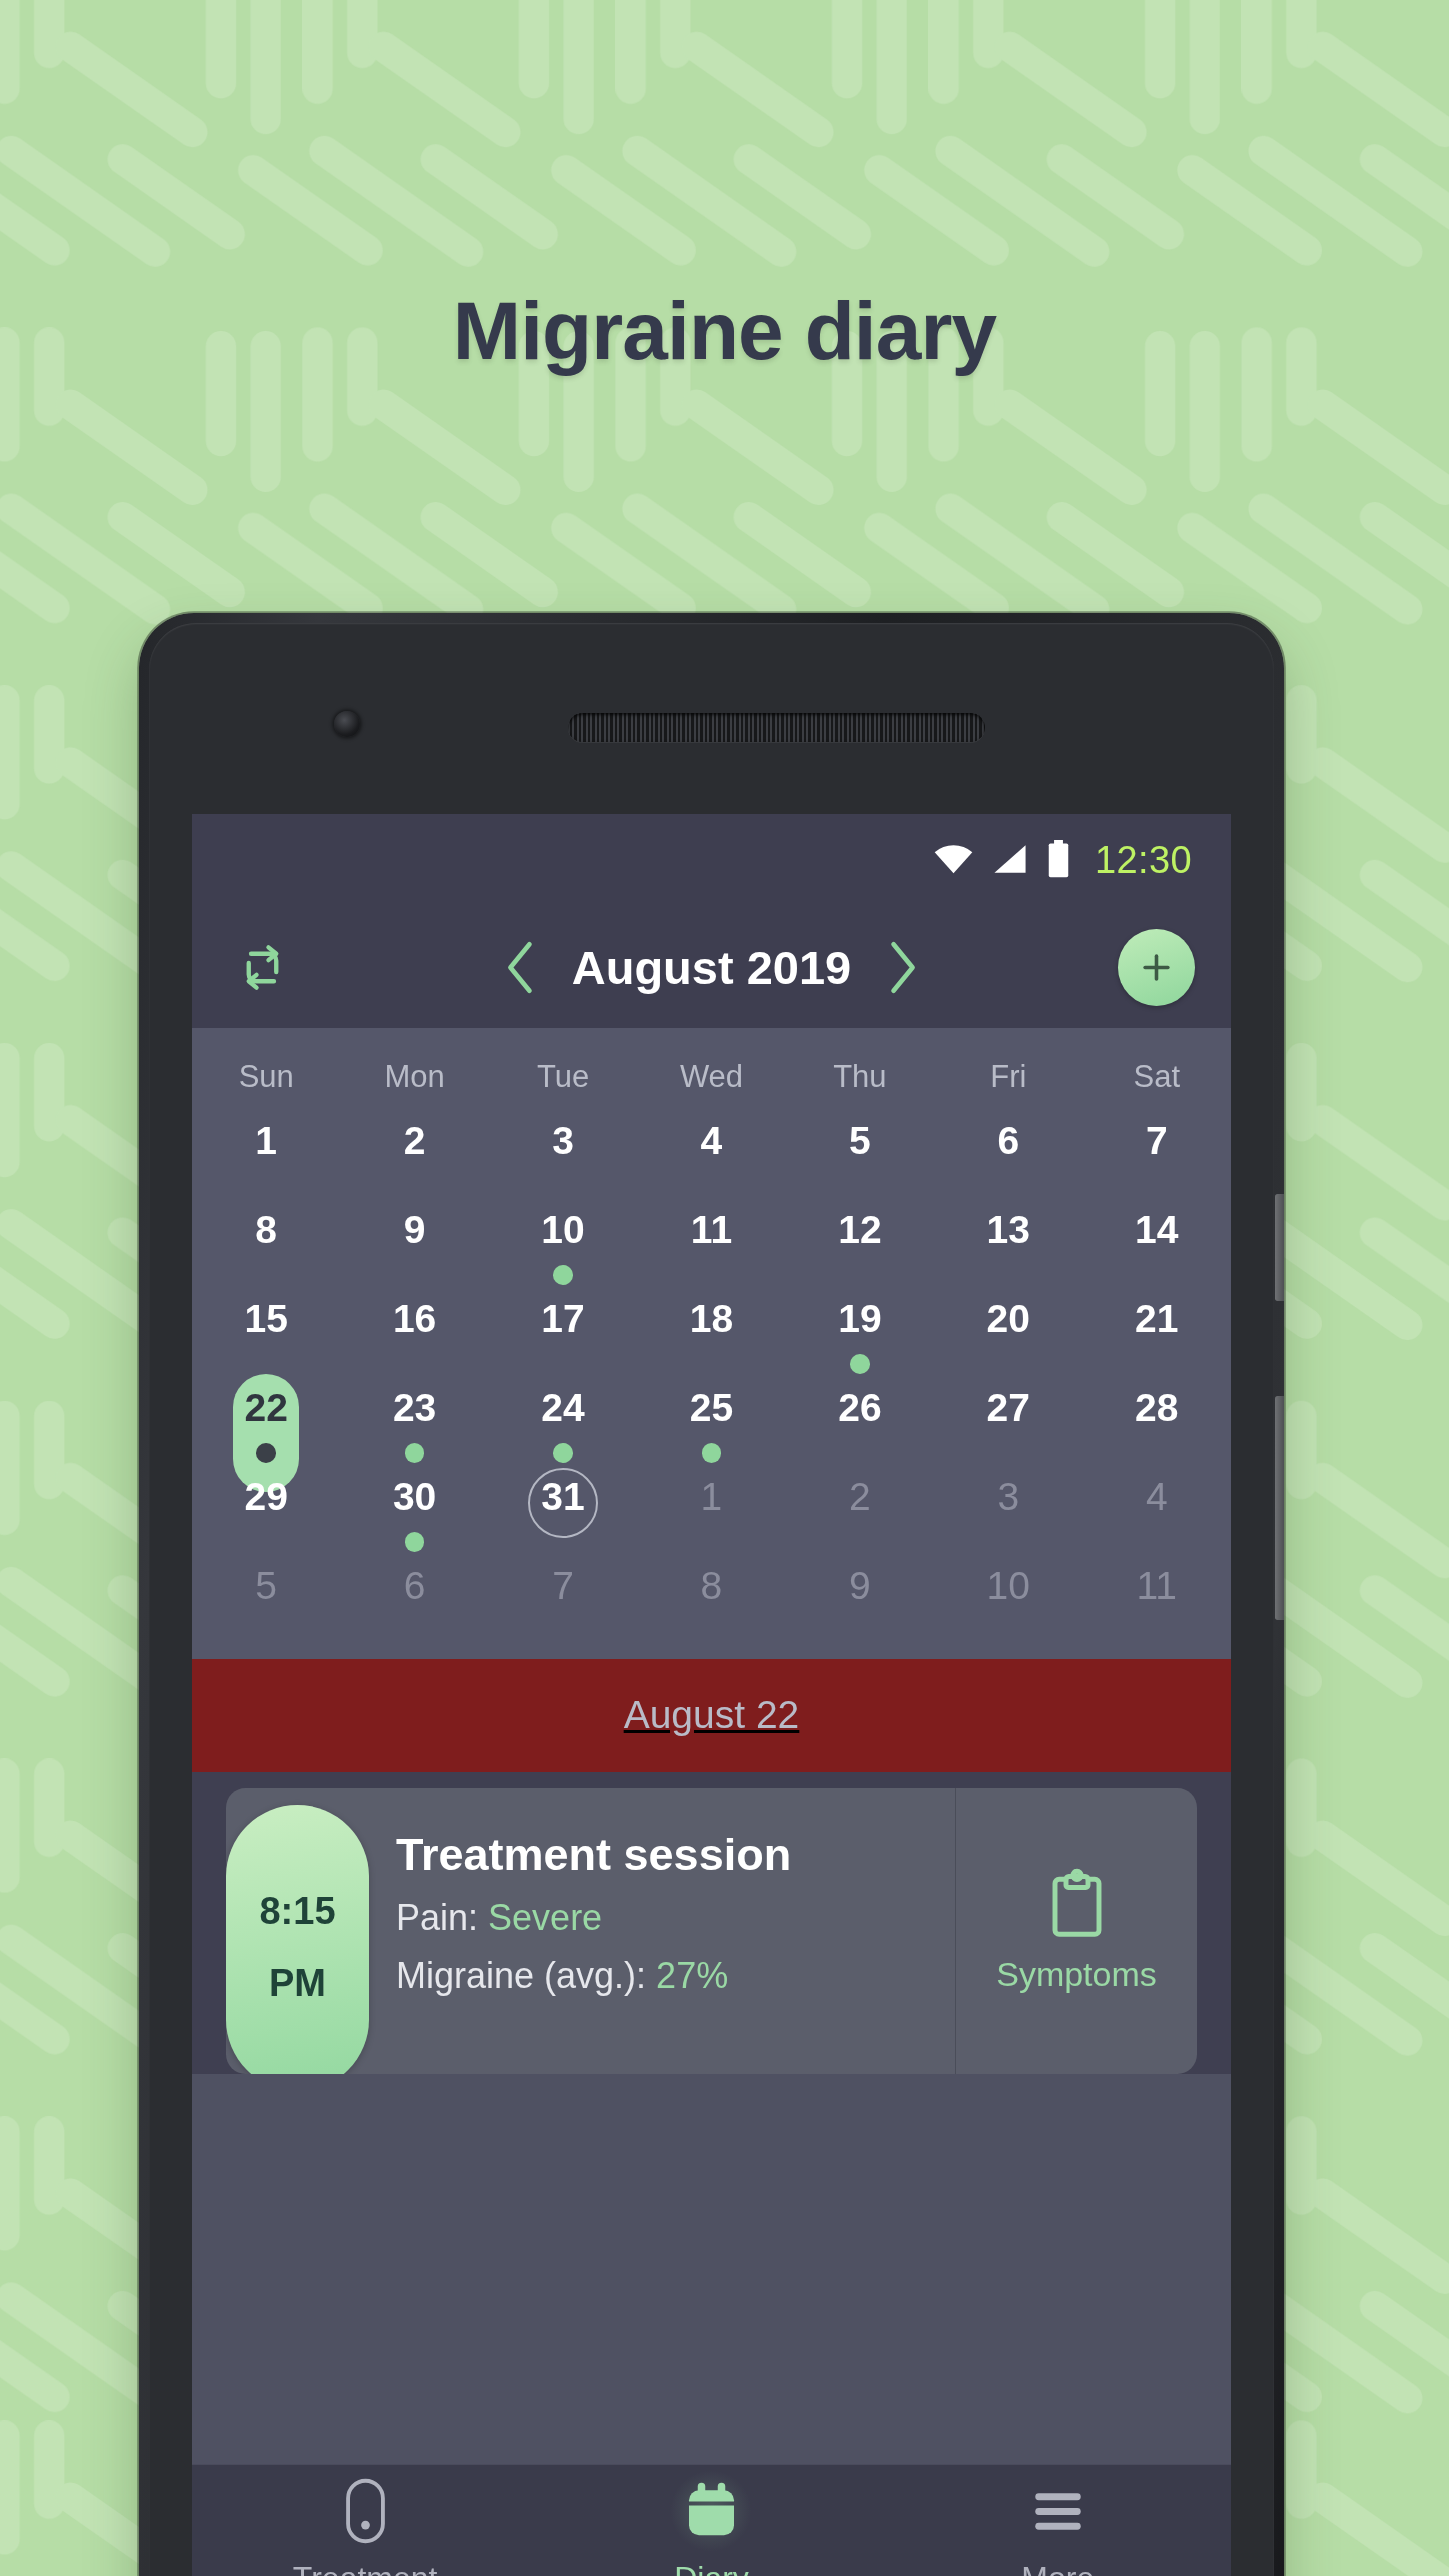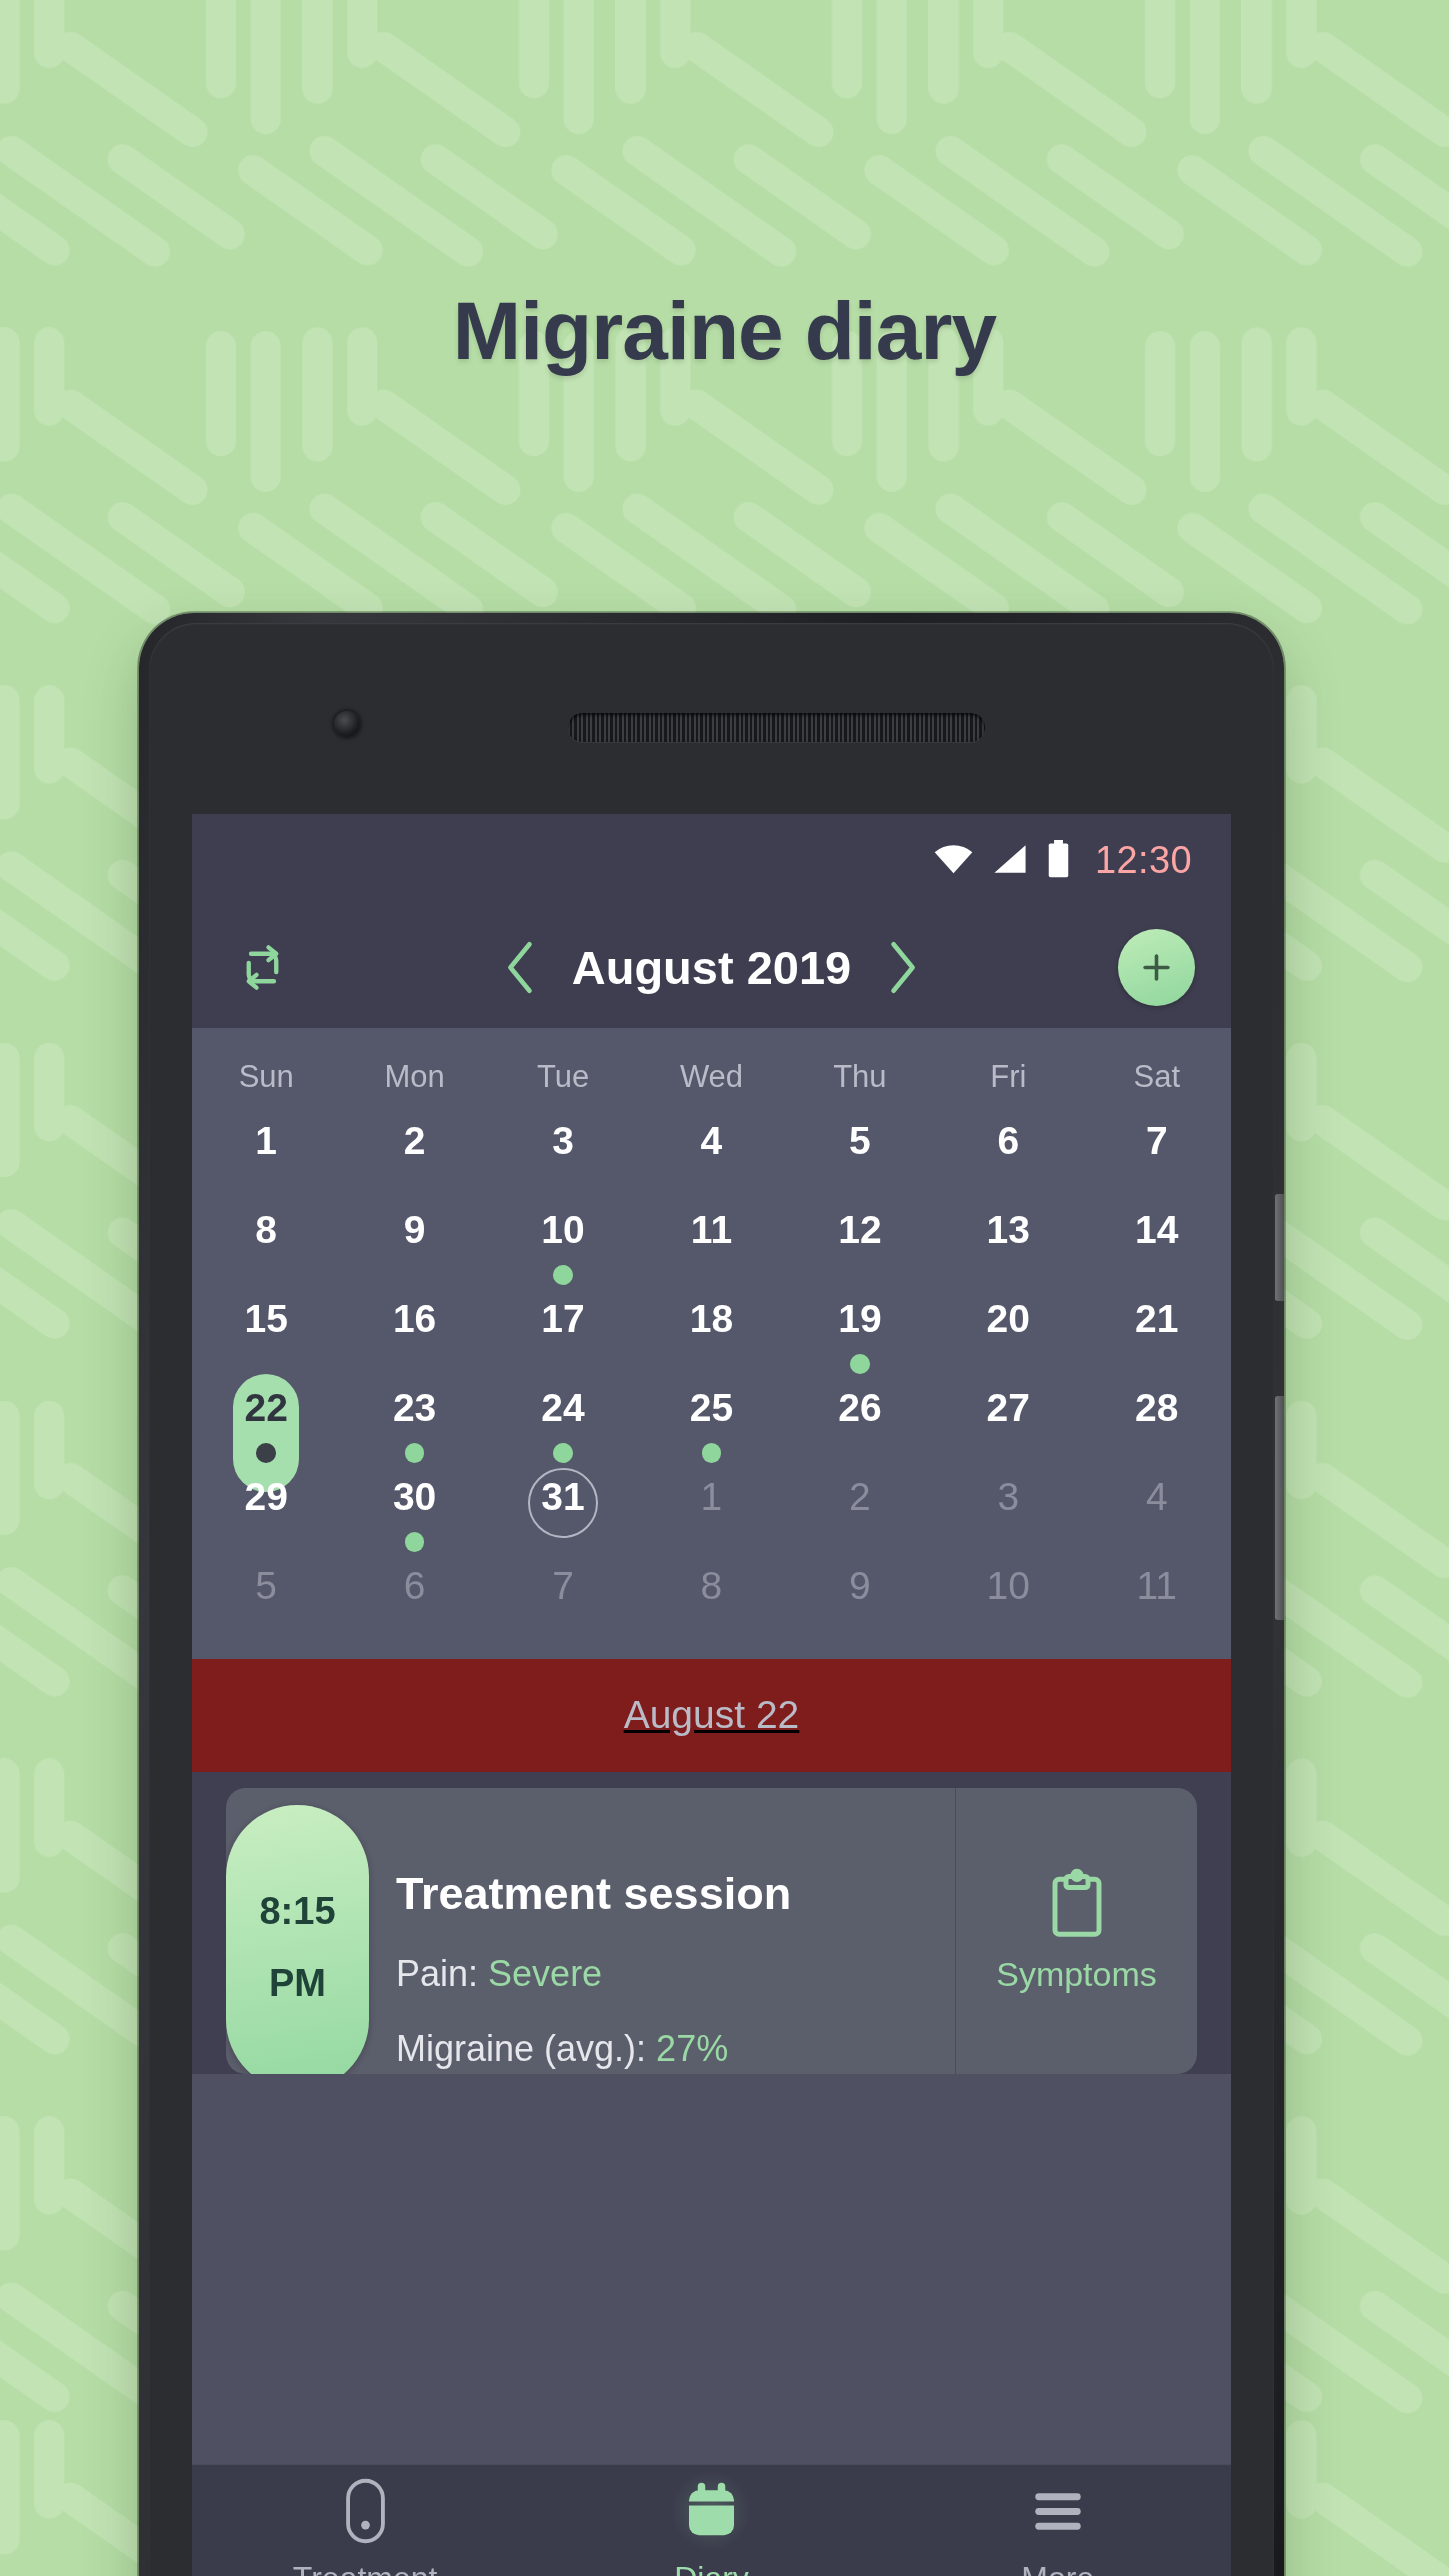--- a/index.html
+++ b/index.html
@@ -81,21 +81,21 @@
     overflow:hidden;
   }
 
   
   #status-bar{
     height:93px; background:#3e3e50;
     display:flex; align-items:center; justify-content:flex-end;
     padding-right:39px; gap:16px;
   }
   .sb-icon{ display:block; }
-  #status-time{ color:#fca5a5; font-size:38px; letter-spacing:0.4px; margin-left:7.2px;}
+  #status-time{ color:#bef264; font-size:38px; letter-spacing:0.4px; margin-left:7.2px;}
 
   
   #app-bar{
     height:121px; background:#3e3e50;
     display:flex; align-items:center;
     padding:0 36px;
     position:relative;
   }
   #sync-btn{ width:68px; height:68px; display:flex; align-items:center; justify-content:center; cursor:pointer;}
   #month-nav{
@@ -173,21 +173,21 @@
     width:143px; height:286px; border-radius:72px;
     background:linear-gradient(170deg,#c9eec2 0%, #93d8a0 100%);
     display:flex; flex-direction:column; align-items:center; justify-content:center;
     color:#1f4338; font-size:38px; font-weight:bold; line-height:1.15;
     z-index:3;
     box-shadow:0 1.8px 7.2px rgba(0,0,0,.22);
     gap:28px;
   }
   #event-main{
     flex:1; padding:41px 0 0 170px;
-    display:flex; flex-direction:column; gap:33px;margin-top:39px;
+    display:flex; flex-direction:column; gap:16px;
   }
   #event-title{ color:#ffffff; font-size:45px; font-weight:bold; }
   .event-line{ color:#e6e7ec; font-size:36px; }
   .event-line .val{ color:#9ad9a5; }
 
   #symptoms-btn{
     width:242px;
     border-left:1.8px solid #4a4d59;
     display:flex; flex-direction:column; align-items:center; justify-content:center;
     gap:12.5px; cursor:pointer;

